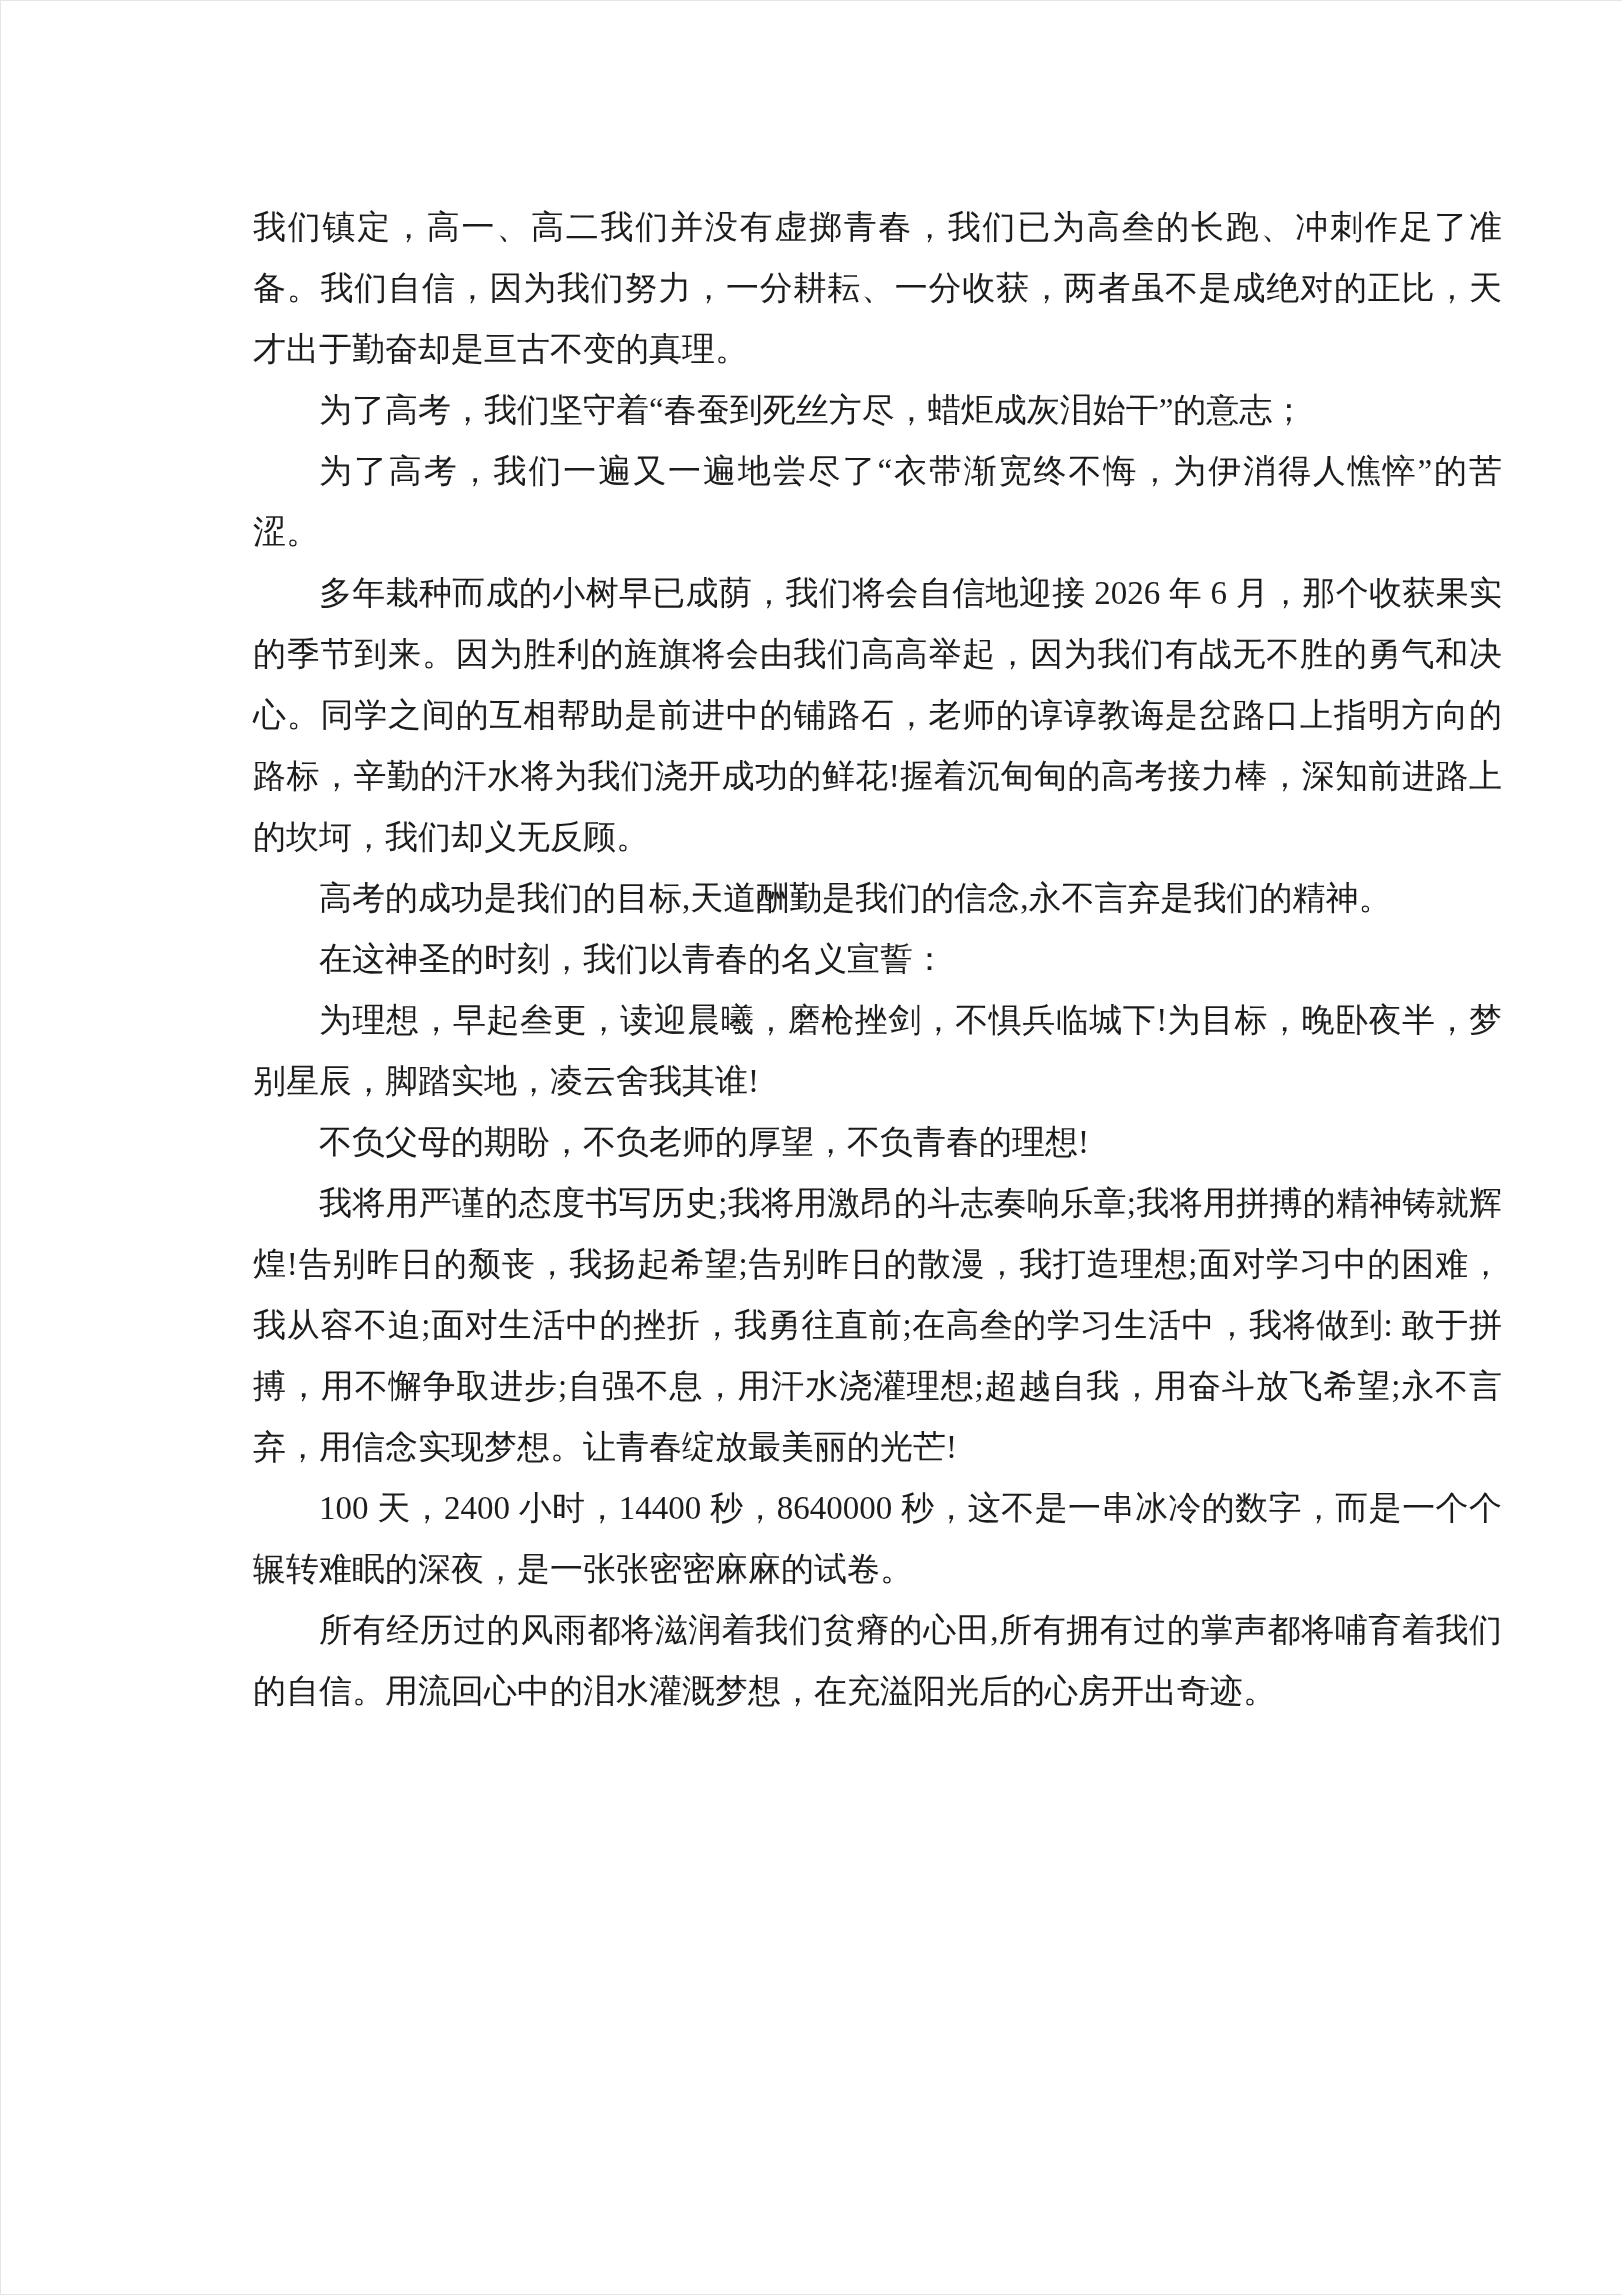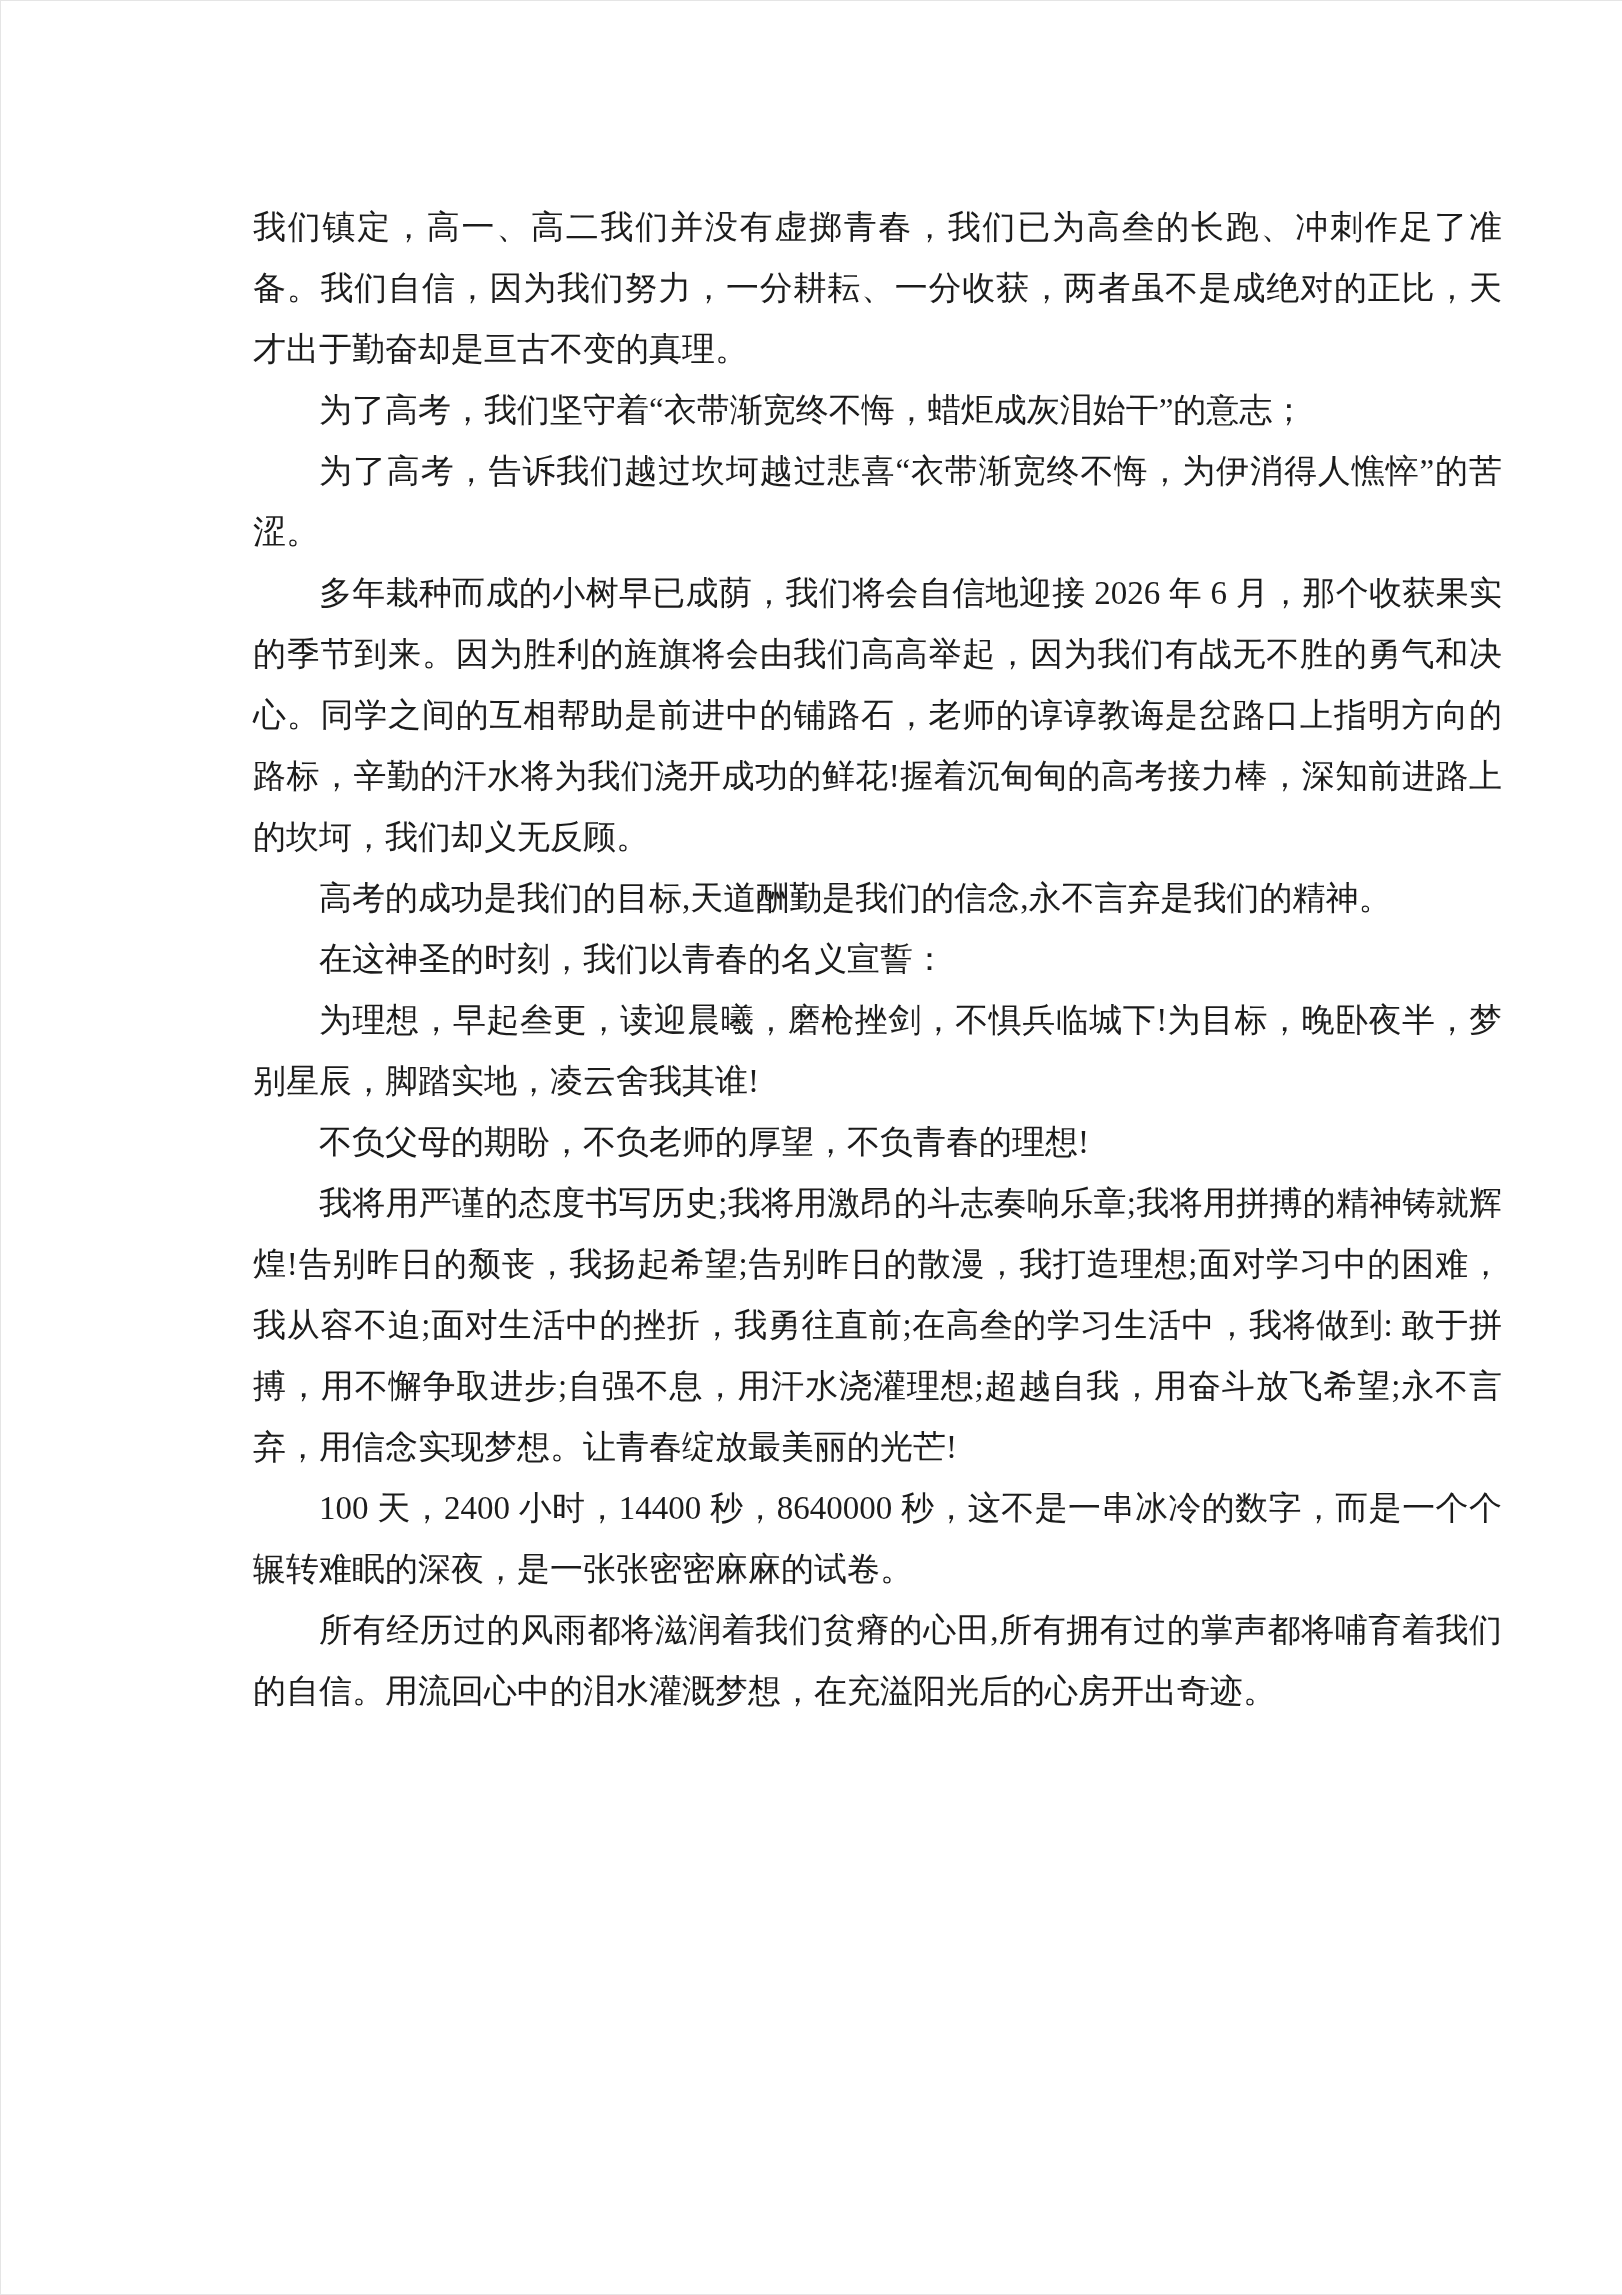--- a/index.html
+++ b/index.html
@@ -34,22 +34,22 @@
   }
   .para.no-indent {
     text-indent: 0;
   }
 </style>
 </head>
 <body>
 
 <div class="page">
   <p class="para no-indent">我们镇定，高一、高二我们并没有虚掷青春，我们已为高叁的长跑、冲刺作足了准备。我们自信，因为我们努力，一分耕耘、一分收获，两者虽不是成绝对的正比，天才出于勤奋却是亘古不变的真理。</p>
-  <p class="para">为了高考，我们坚守着“衣带渐宽终不悔，蜡炬成灰泪始干”的意志；</p>
-  <p class="para">为了高考，告诉我们越过坎坷越过悲喜“衣带渐宽终不悔，为伊消得人憔悴”的苦涩。</p>
+  <p class="para">为了高考，我们坚守着“春蚕到死丝方尽，蜡炬成灰泪始干”的意志；</p>
+  <p class="para">为了高考，我们一遍又一遍地尝尽了“衣带渐宽终不悔，为伊消得人憔悴”的苦涩。</p>
   <p class="para">多年栽种而成的小树早已成荫，我们将会自信地迎接 2026 年 6 月，那个收获果实的季节到来。因为胜利的旌旗将会由我们高高举起，因为我们有战无不胜的勇气和决心。同学之间的互相帮助是前进中的铺路石，老师的谆谆教诲是岔路口上指明方向的路标，辛勤的汗水将为我们浇开成功的鲜花!握着沉甸甸的高考接力棒，深知前进路上的坎坷，我们却义无反顾。</p>
   <p class="para">高考的成功是我们的目标,天道酬勤是我们的信念,永不言弃是我们的精神。</p>
   <p class="para">在这神圣的时刻，我们以青春的名义宣誓：</p>
   <p class="para">为理想，早起叁更，读迎晨曦，磨枪挫剑，不惧兵临城下!为目标，晚卧夜半，梦别星辰，脚踏实地，凌云舍我其谁!</p>
   <p class="para">不负父母的期盼，不负老师的厚望，不负青春的理想!</p>
   <p class="para">我将用严谨的态度书写历史;我将用激昂的斗志奏响乐章;我将用拼搏的精神铸就辉煌!告别昨日的颓丧，我扬起希望;告别昨日的散漫，我打造理想;面对学习中的困难，我从容不迫;面对生活中的挫折，我勇往直前;在高叁的学习生活中，我将做到: 敢于拼搏，用不懈争取进步;自强不息，用汗水浇灌理想;超越自我，用奋斗放飞希望;永不言弃，用信念实现梦想。让青春绽放最美丽的光芒!</p>
   <p class="para">100 天，2400 小时，14400 秒，8640000 秒，这不是一串冰冷的数字，而是一个个辗转难眠的深夜，是一张张密密麻麻的试卷。</p>
   <p class="para">所有经历过的风雨都将滋润着我们贫瘠的心田,所有拥有过的掌声都将哺育着我们的自信。用流回心中的泪水灌溉梦想，在充溢阳光后的心房开出奇迹。</p>
 </div>
 

